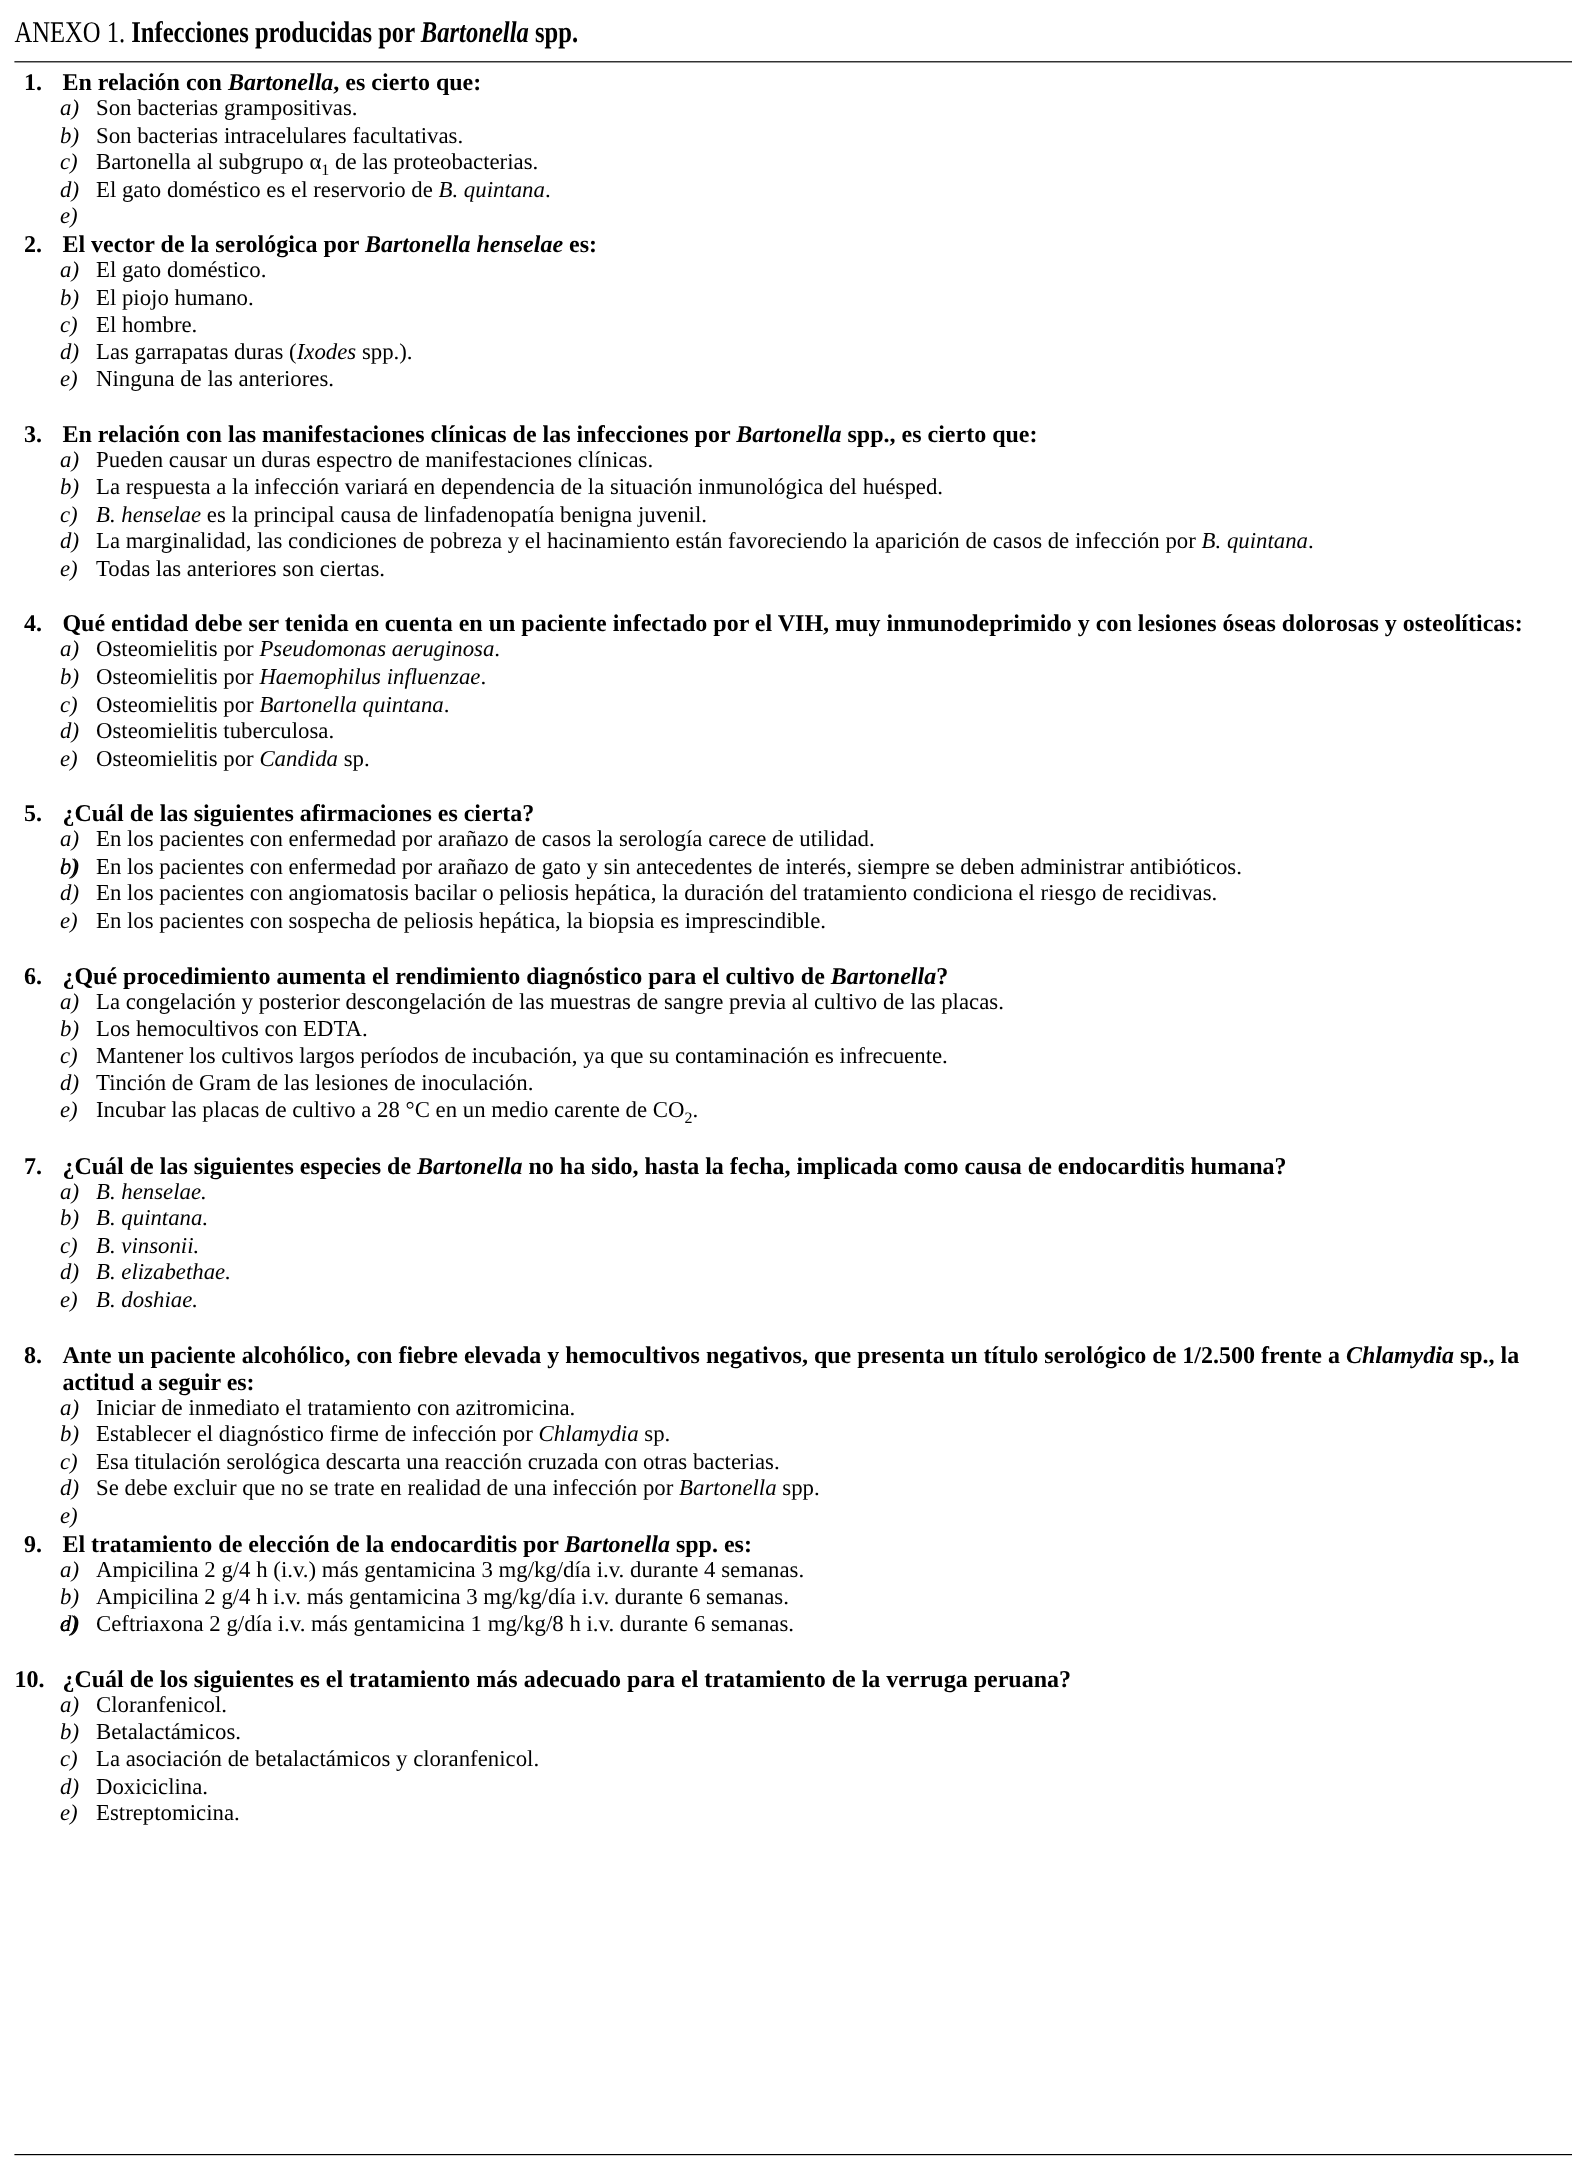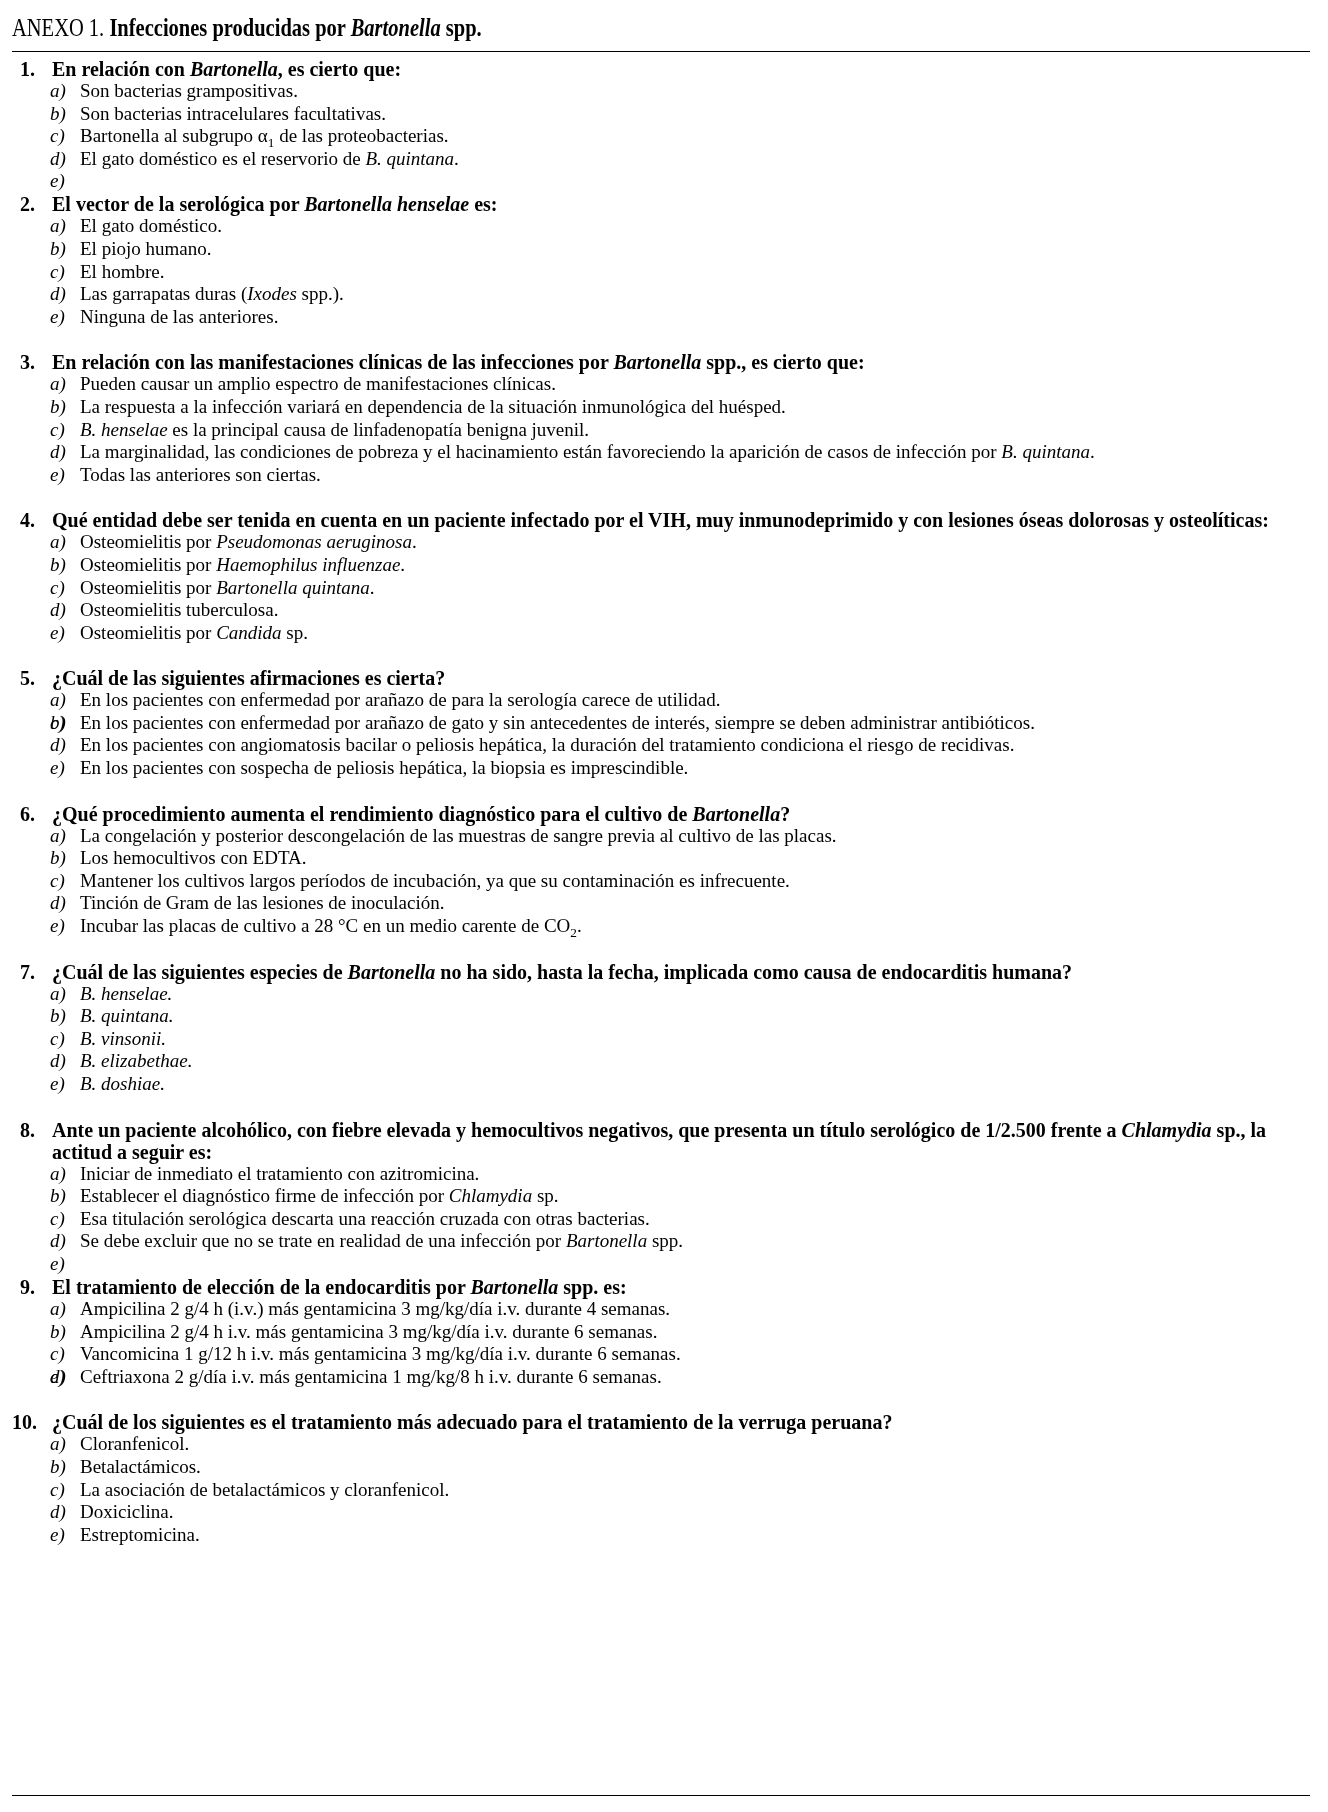--- a/index.html
+++ b/index.html
@@ -66,41 +66,41 @@
           <li class="opt"><span class="opt-letter">a)</span><span>El gato doméstico.</span></li>
           <li class="opt"><span class="opt-letter">b)</span><span>El piojo humano.</span></li>
           <li class="opt"><span class="opt-letter">c)</span><span>El hombre.</span></li>
           <li class="opt"><span class="opt-letter">d)</span><span>Las garrapatas duras (</span><i>Ixodes</i><span> spp.).</span></li>
           <li class="opt"><span class="opt-letter">e)</span><span>Ninguna de las anteriores.</span></li>
         </ul>
       </div>
       <div class="q">
         <div class="q-head"><span class="q-num">3.</span><span>En relación con las manifestaciones clínicas de las infecciones por </span><i>Bartonella</i><span> spp., es cierto que:</span></div>
         <ul class="opts">
-          <li class="opt"><span class="opt-letter">a)</span><span>Pueden causar un amplio espectro de manifestaciones clínicas.</span></li>
+          <li class="opt"><span class="opt-letter">a)</span><span>Pueden causar un duras espectro de manifestaciones clínicas.</span></li>
           <li class="opt"><span class="opt-letter">b)</span><span>La respuesta a la infección variará en dependencia de la situación inmunológica del huésped.</span></li>
           <li class="opt"><span class="opt-letter">c)</span><i>B. henselae</i><span> es la principal causa de linfadenopatía benigna juvenil.</span></li>
           <li class="opt"><span class="opt-letter">d)</span><span>La marginalidad, las condiciones de pobreza y el hacinamiento están favoreciendo la aparición de casos de infección por </span><i>B. quintana</i><span>.</span></li>
           <li class="opt"><span class="opt-letter">e)</span><span>Todas las anteriores son ciertas.</span></li>
         </ul>
       </div>
       <div class="q">
         <div class="q-head"><span class="q-num">4.</span><span>Qué entidad debe ser tenida en cuenta en un paciente infectado por el VIH, muy inmunodeprimido y con lesiones óseas dolorosas y osteolíticas:</span></div>
         <ul class="opts">
           <li class="opt"><span class="opt-letter">a)</span><span>Osteomielitis por </span><i>Pseudomonas aeruginosa</i><span>.</span></li>
           <li class="opt"><span class="opt-letter">b)</span><span>Osteomielitis por </span><i>Haemophilus influenzae</i><span>.</span></li>
           <li class="opt"><span class="opt-letter">c)</span><span>Osteomielitis por </span><i>Bartonella quintana</i><span>.</span></li>
           <li class="opt"><span class="opt-letter">d)</span><span>Osteomielitis tuberculosa.</span></li>
           <li class="opt"><span class="opt-letter">e)</span><span>Osteomielitis por </span><i>Candida</i><span> sp.</span></li>
         </ul>
       </div>
       <div class="q">
         <div class="q-head"><span class="q-num">5.</span><span>¿Cuál de las siguientes afirmaciones es cierta?</span></div>
         <ul class="opts">
-          <li class="opt"><span class="opt-letter">a)</span><span>En los pacientes con enfermedad por arañazo de para la serología carece de utilidad.</span></li>
+          <li class="opt"><span class="opt-letter">a)</span><span>En los pacientes con enfermedad por arañazo de casos la serología carece de utilidad.</span></li>
           <li class="opt"><span class="opt-letter">b)</span></li>
           <li class="opt"><span class="opt-letter">c)</span><span>En los pacientes con enfermedad por arañazo de gato y sin antecedentes de interés, siempre se deben administrar antibióticos.</span></li>
           <li class="opt"><span class="opt-letter">d)</span><span>En los pacientes con angiomatosis bacilar o peliosis hepática, la duración del tratamiento condiciona el riesgo de recidivas.</span></li>
           <li class="opt"><span class="opt-letter">e)</span><span>En los pacientes con sospecha de peliosis hepática, la biopsia es imprescindible.</span></li>
         </ul>
       </div>
       <div class="q">
         <div class="q-head"><span class="q-num">6.</span><span>¿Qué procedimiento aumenta el rendimiento diagnóstico para el cultivo de </span><i>Bartonella</i><span>?</span></div>
         <ul class="opts">
           <li class="opt"><span class="opt-letter">a)</span><span>La congelación y posterior descongelación de las muestras de sangre previa al cultivo de las placas.</span></li>
@@ -128,21 +128,21 @@
           <li class="opt"><span class="opt-letter">c)</span><span>Esa titulación serológica descarta una reacción cruzada con otras bacterias.</span></li>
           <li class="opt"><span class="opt-letter">d)</span><span>Se debe excluir que no se trate en realidad de una infección por </span><i>Bartonella</i><span> spp.</span></li>
           <li class="opt"><span class="opt-letter">e)</span></li>
         </ul>
       </div>
       <div class="q">
         <div class="q-head"><span class="q-num">9.</span><span>El tratamiento de elección de la endocarditis por </span><i>Bartonella</i><span> spp. es:</span></div>
         <ul class="opts">
           <li class="opt"><span class="opt-letter">a)</span><span>Ampicilina 2 g/4 h (i.v.) más gentamicina 3 mg/kg/día i.v. durante 4 semanas.</span></li>
           <li class="opt"><span class="opt-letter">b)</span><span>Ampicilina 2 g/4 h i.v. más gentamicina 3 mg/kg/día i.v. durante 6 semanas.</span></li>
-          <li class="opt"><span class="opt-letter">c)</span><span>Vancomicina 1 g/12 h i.v. más gentamicina 3 mg/kg/día i.v. durante 6 semanas.</span></li>
+          <li class="opt"><span class="opt-letter">c)</span></li>
           <li class="opt"><span class="opt-letter">d)</span></li>
           <li class="opt"><span class="opt-letter">e)</span><span>Ceftriaxona 2 g/día i.v. más gentamicina 1 mg/kg/8 h i.v. durante 6 semanas.</span></li>
         </ul>
       </div>
       <div class="q">
         <div class="q-head"><span class="q-num two">10.</span><span>¿Cuál de los siguientes es el tratamiento más adecuado para el tratamiento de la verruga peruana?</span></div>
         <ul class="opts">
           <li class="opt"><span class="opt-letter">a)</span><span>Cloranfenicol.</span></li>
           <li class="opt"><span class="opt-letter">b)</span><span>Betalactámicos.</span></li>
           <li class="opt"><span class="opt-letter">c)</span><span>La asociación de betalactámicos y cloranfenicol.</span></li>

